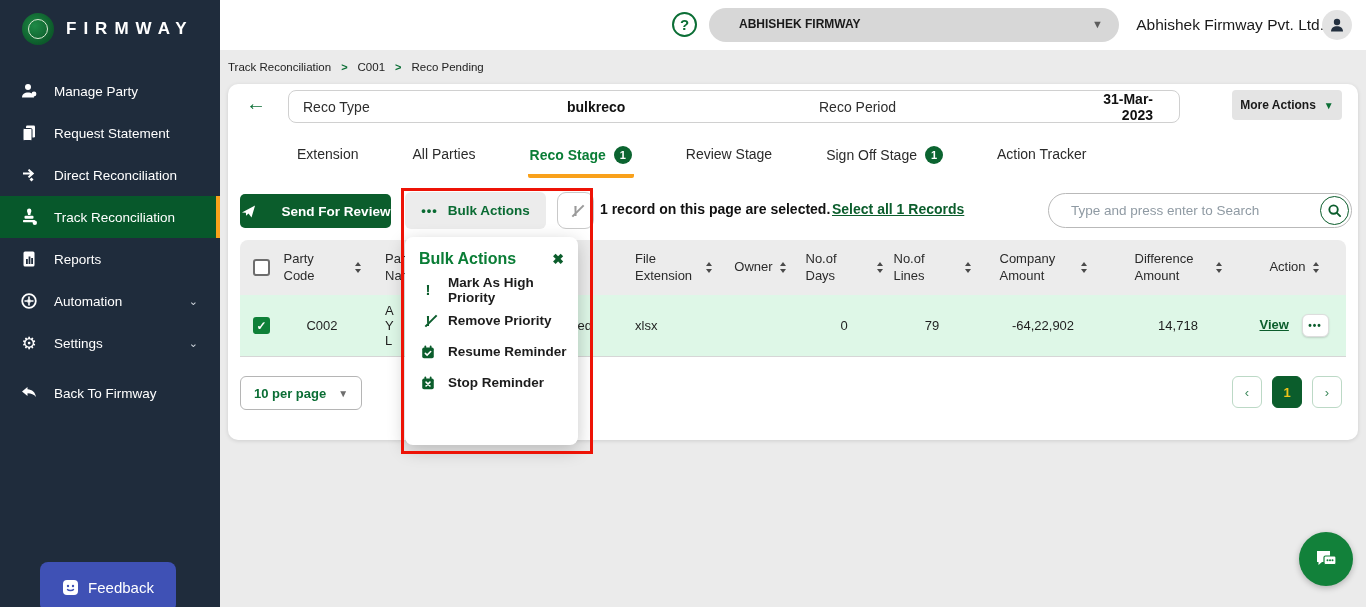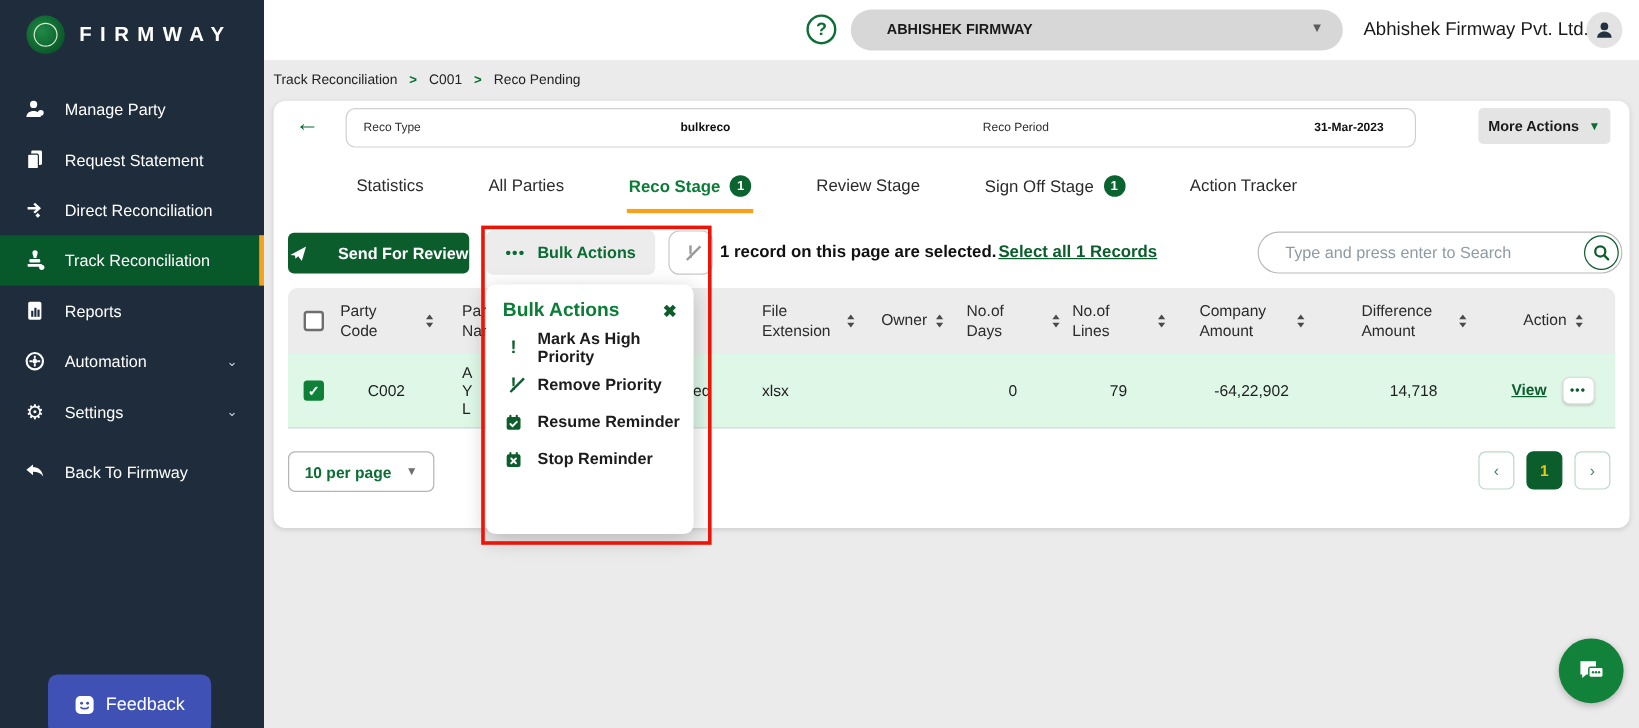--- a/index.html
+++ b/index.html
@@ -32,21 +32,21 @@
   .avatar { position:absolute; right:14px; top:10px; width:30px; height:30px; border-radius:50%; background:#e3e3e3; display:flex; align-items:center; justify-content:center; cursor:pointer; }
 
   
   .breadcrumb { position:absolute; left:220px; top:50px; width:1146px; height:34px; display:flex; align-items:center; gap:10px; padding-left:8px; font-size:11.5px; color:#222; }
   .crumb { cursor:pointer; }
   .crumb-sep { color:#0b6e35; font-weight:700; font-size:11px; }
 
   
   .card { position:absolute; left:228px; top:84px; width:1130px; height:356px; background:#fff; border-radius:10px; box-shadow:0 1px 4px rgba(0,0,0,.12); z-index:1; }
   .back-arrow { position:absolute; left:18px; top:8px; color:#0b6e35; font-size:20px; font-weight:700; cursor:pointer; }
-  .reco-box { position:absolute; left:60px; top:6px; width:892px; height:33px; border:1px solid #d0d0d0; border-radius:8px; display:flex; align-items:center; font-size:10px; color:#2e2e2e; }
+  .reco-box { position:absolute; left:60px; top:6px; width:892px; height:33px; border:1px solid #d0d0d0; border-radius:8px; display:flex; align-items:center; font-size:14px; color:#2e2e2e; }
   .reco-box .lab1 { margin-left:14px; width:264px; }
   .reco-box .val1 { width:252px; font-weight:700; color:#111; }
   .reco-box .lab2 { width:255px; }
   .reco-box .val2 { flex:1; text-align:right; padding-right:26px; font-weight:700; color:#111; }
   .more-actions { position:absolute; left:1004px; top:6px; width:110px; height:30px; background:#e4e4e4; border:none; border-radius:4px; font-family:inherit; font-size:12px; font-weight:700; color:#1a1a1a; display:flex; align-items:center; justify-content:center; gap:8px; cursor:pointer; }
   .ma-caret { color:#0b6e35; font-size:10px; }
 
   
   .tabs { position:absolute; left:67px; top:56px; height:38px; display:flex; gap:50px; align-items:flex-start; }
   .tab { display:flex; align-items:center; gap:8px; font-size:14px; color:#2b2b2b; padding:6px 2px 10px; cursor:pointer; }
@@ -250,21 +250,21 @@
       <span class="val2">31-Mar-2023</span>
     </div>
 
     <button class="more-actions">
       <span>More Actions</span>
       <span class="ma-caret">▼</span>
     </button>
 
     <div class="tabs">
       <div class="tab">
-        <span>Statistics</span>
+        <span>Extension</span>
       </div>
       <div class="tab">
         <span>All Parties</span>
       </div>
       <div class="tab active">
         <span>Reco Stage</span>
         <span class="tab-badge">1</span>
       </div>
       <div class="tab">
         <span>Review Stage</span>

